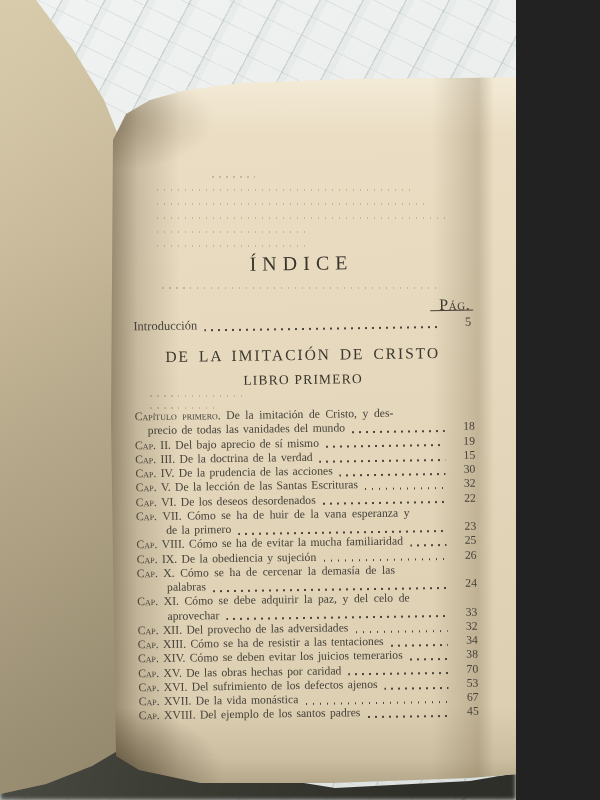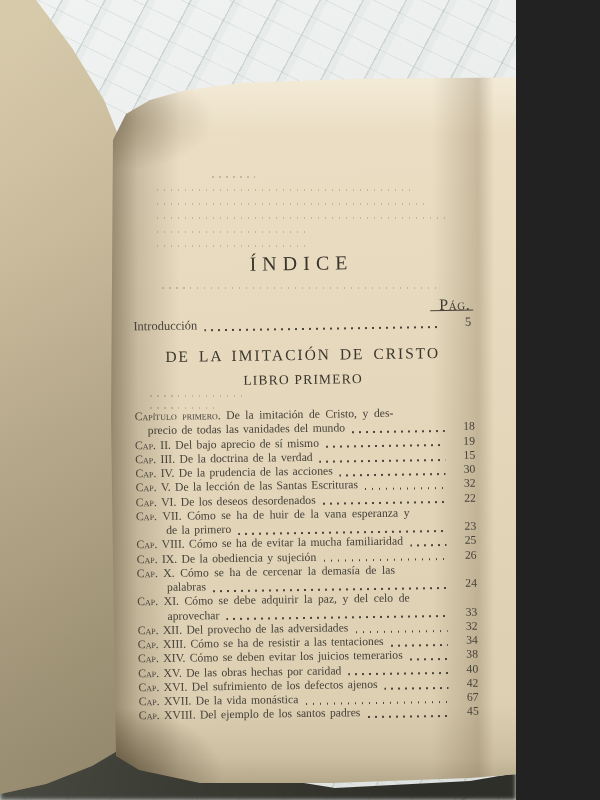--- a/index.html
+++ b/index.html
@@ -262,29 +262,29 @@
               <span class="tx">&nbsp;XIV. Cómo se deben evitar los juicios temerarios</span>
               <span class="dots"></span>
               <span class="pg">38</span>
             </div>
           </div>
           <div class="trow">
             <div class="tline">
               <span class="sc">Cap.</span>
               <span class="tx">&nbsp;XV. De las obras hechas por caridad</span>
               <span class="dots"></span>
-              <span class="pg">40</span>
+              <span class="pg">70</span>
             </div>
           </div>
           <div class="trow">
             <div class="tline">
               <span class="sc">Cap.</span>
               <span class="tx">&nbsp;XVI. Del sufrimiento de los defectos ajenos</span>
               <span class="dots"></span>
-              <span class="pg">42</span>
+              <span class="pg">53</span>
             </div>
           </div>
           <div class="trow">
             <div class="tline">
               <span class="sc">Cap.</span>
               <span class="tx">&nbsp;XVII. De la vida monástica</span>
               <span class="dots"></span>
               <span class="pg">67</span>
             </div>
           </div>

